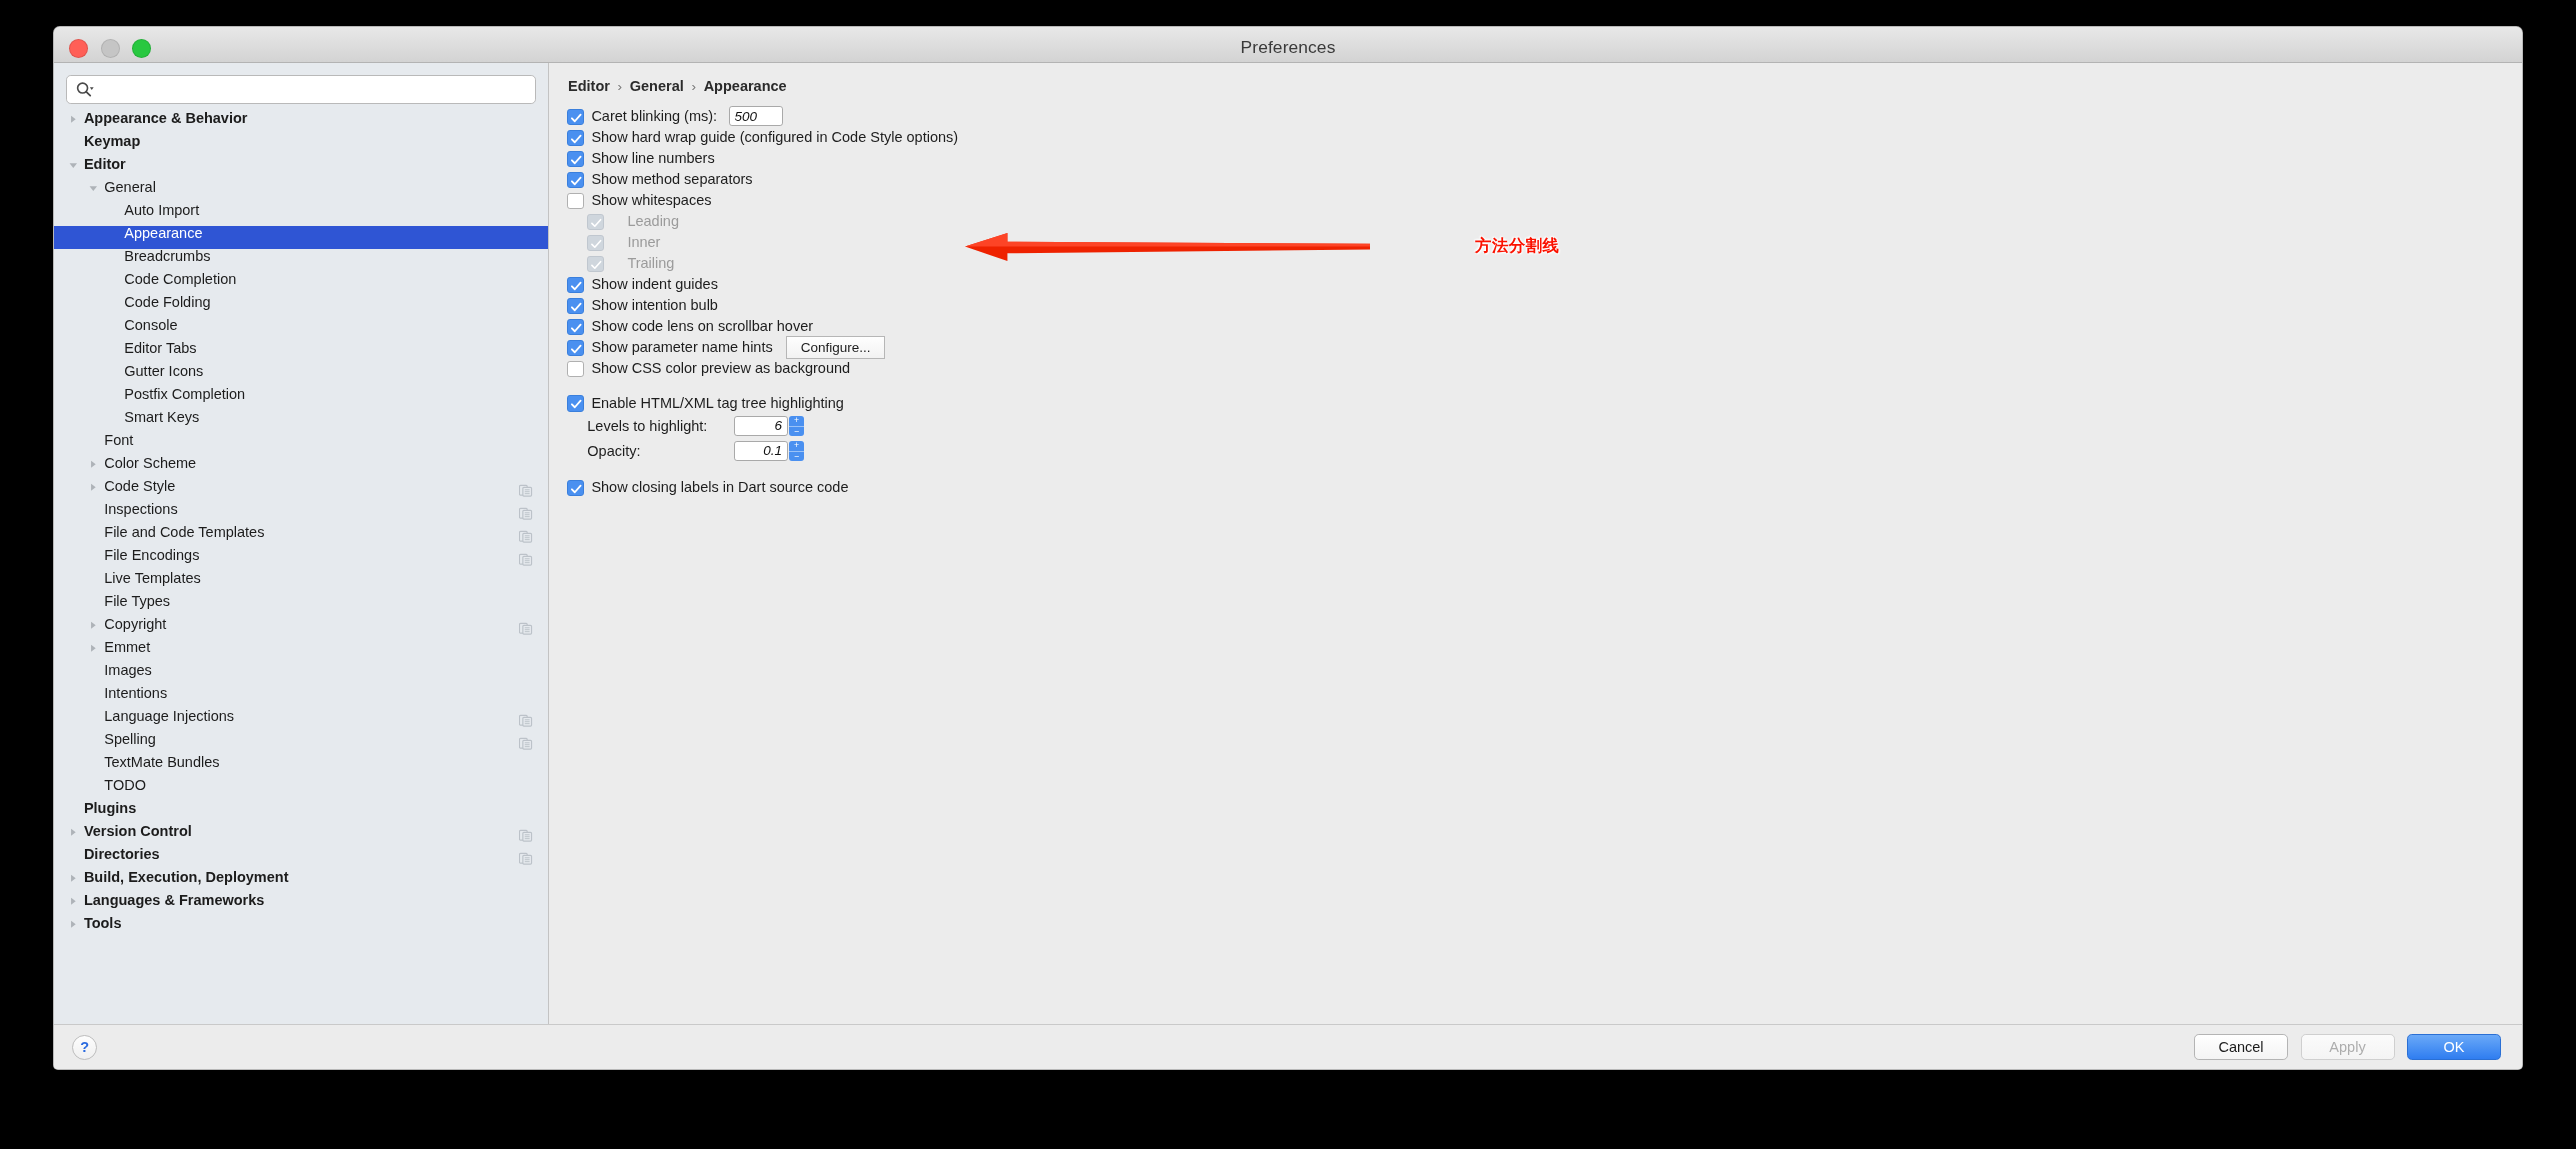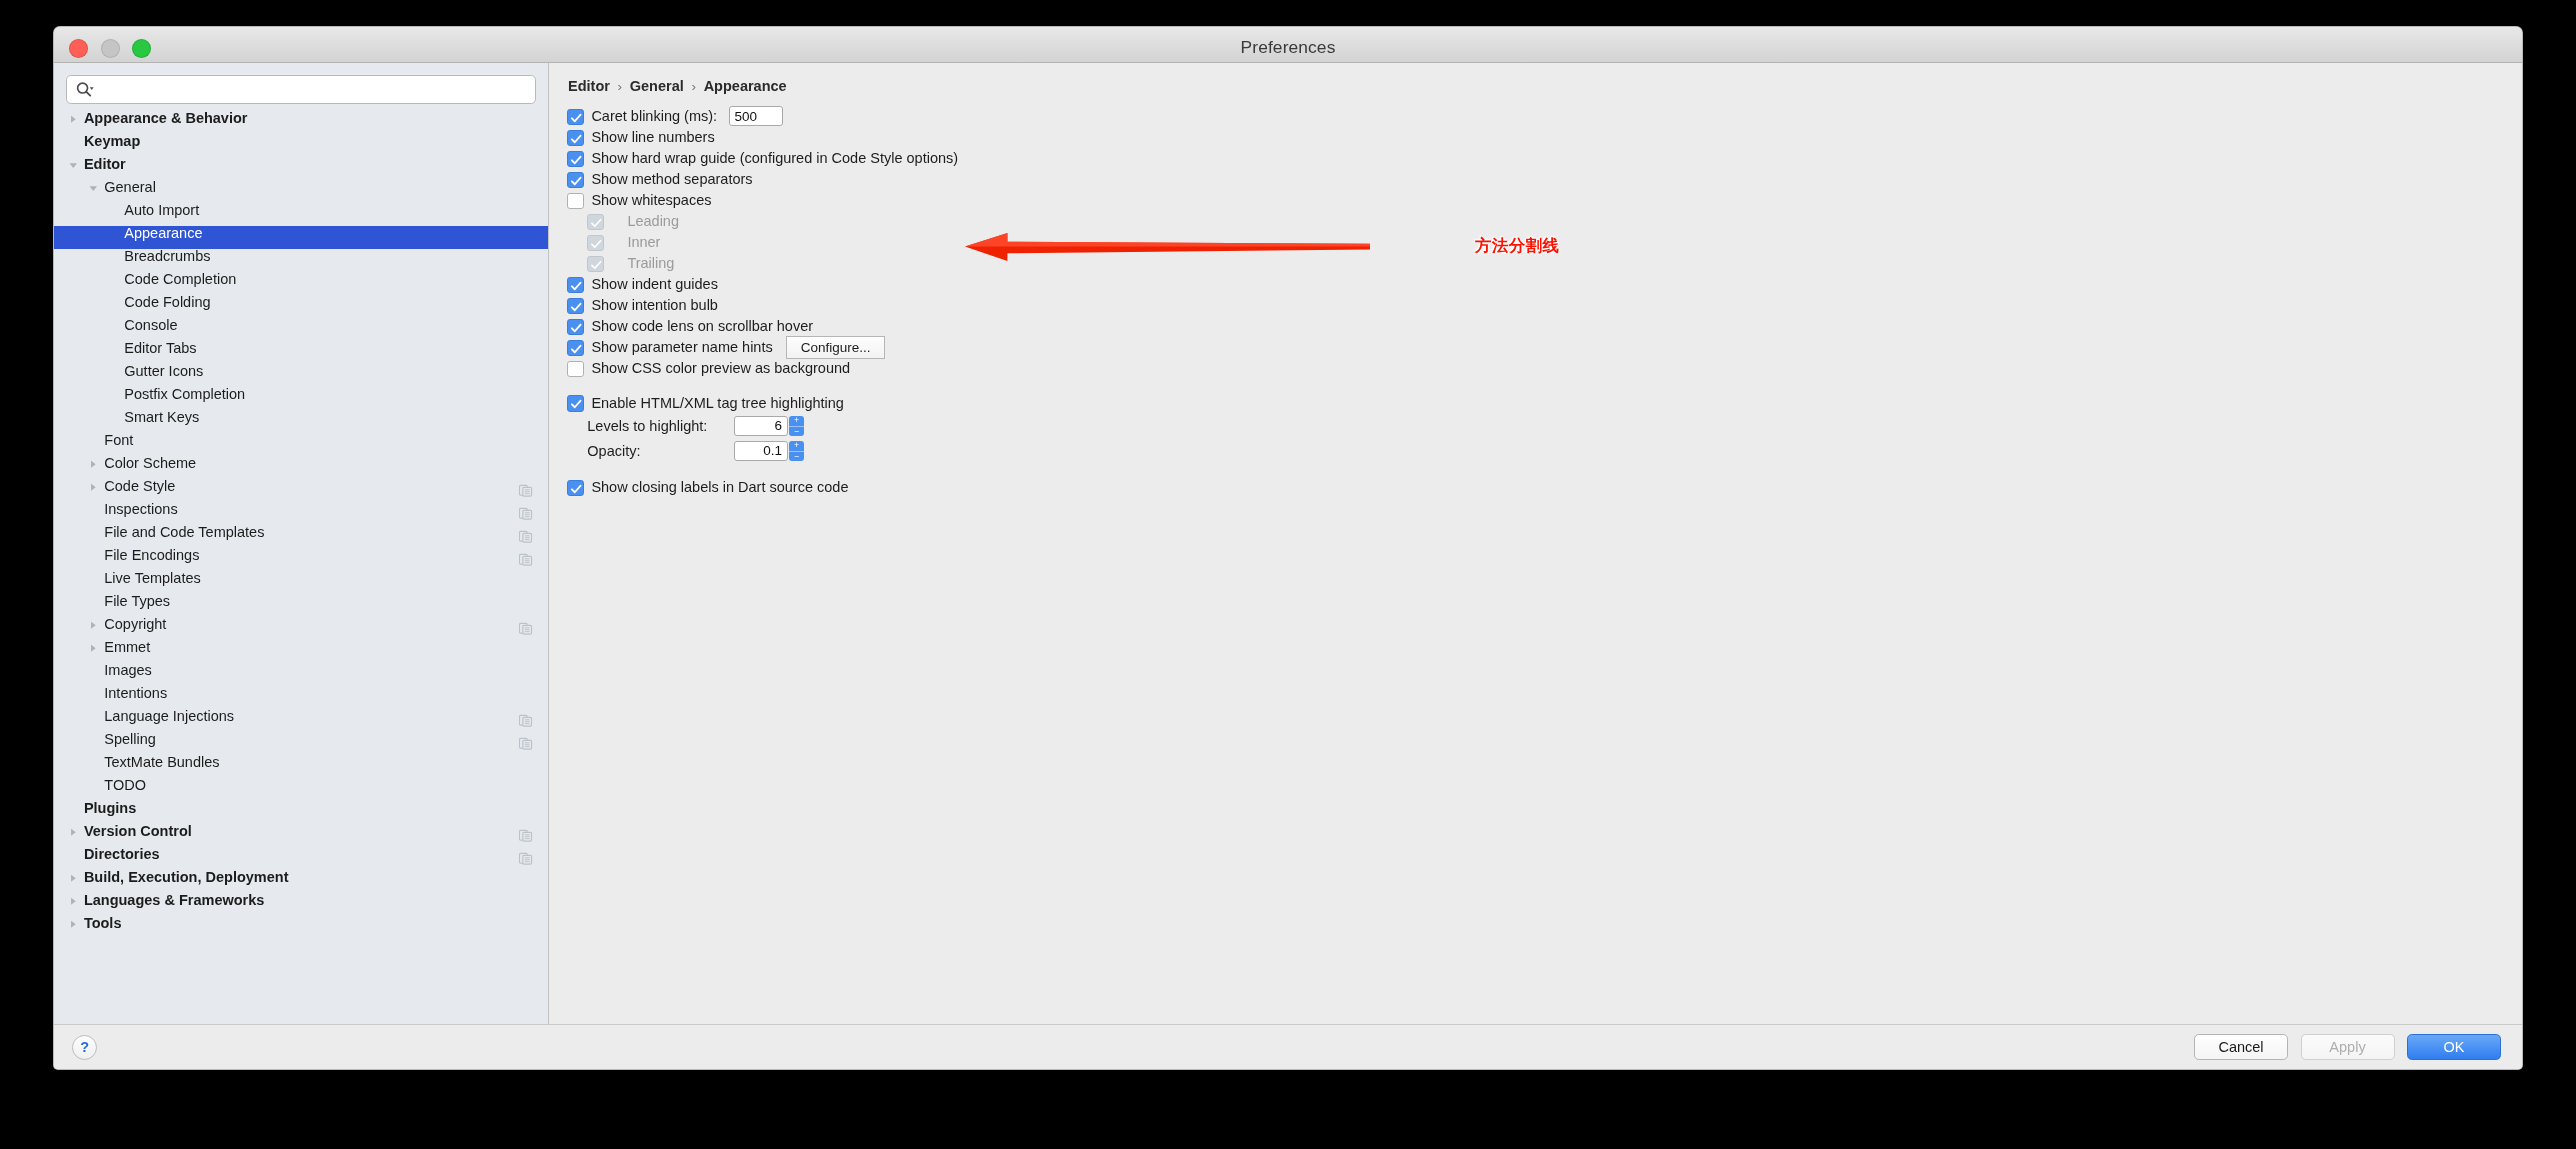--- a/index.html
+++ b/index.html
@@ -136,21 +136,21 @@
 
   .numfield {
     margin-left: 11.6px;
     width: 54px; height: 20px;
     background: #fff;
     border: 1px solid #a9a9a9;
     border-radius: 2.9px;
     font-size: 13.5px;
     color: #111;
     padding: 0 4.8px;
-    display: flex; align-items: center;
+    display: flex; align-items: center; font-style: italic;
   }
   .numfield.right { justify-content: flex-end; }
 
   .spinner-wrap { display: flex; align-items: stretch; }
   .spin {
     width: 15.4px; height: 20px;
     margin-left: 1px;
     display: flex; flex-direction: column;
     background: #4a90f0;
     border-radius: 2.9px;
@@ -531,27 +531,27 @@
             <span class="cbox"><span class="cb on"><svg width="14.5" height="14.5" viewBox="0 0 15 15">
                   <path d="M3 7.6 L6 10.6 L12 3.8" fill="none" stroke="#fff" stroke-width="1.9" stroke-linecap="round" stroke-linejoin="round"></path>
                 </svg></span></span>
             <span class="lbl">Caret blinking (ms):</span>
             <span class="numfield">500</span>
           </div>
           <div class="opt">
             <span class="cbox"><span class="cb on"><svg width="14.5" height="14.5" viewBox="0 0 15 15">
                   <path d="M3 7.6 L6 10.6 L12 3.8" fill="none" stroke="#fff" stroke-width="1.9" stroke-linecap="round" stroke-linejoin="round"></path>
                 </svg></span></span>
+            <span class="lbl">Show hard wrap guide (configured in Code Style options)</span>
+          </div>
+          <div class="opt">
+            <span class="cbox"><span class="cb on"><svg width="14.5" height="14.5" viewBox="0 0 15 15">
+                  <path d="M3 7.6 L6 10.6 L12 3.8" fill="none" stroke="#fff" stroke-width="1.9" stroke-linecap="round" stroke-linejoin="round"></path>
+                </svg></span></span>
             <span class="lbl">Show line numbers</span>
-          </div>
-          <div class="opt">
-            <span class="cbox"><span class="cb on"><svg width="14.5" height="14.5" viewBox="0 0 15 15">
-                  <path d="M3 7.6 L6 10.6 L12 3.8" fill="none" stroke="#fff" stroke-width="1.9" stroke-linecap="round" stroke-linejoin="round"></path>
-                </svg></span></span>
-            <span class="lbl">Show hard wrap guide (configured in Code Style options)</span>
           </div>
           <div class="opt">
             <span class="cbox"><span class="cb on"><svg width="14.5" height="14.5" viewBox="0 0 15 15">
                   <path d="M3 7.6 L6 10.6 L12 3.8" fill="none" stroke="#fff" stroke-width="1.9" stroke-linecap="round" stroke-linejoin="round"></path>
                 </svg></span></span>
             <span class="lbl">Show method separators</span>
           </div>
           <div class="opt">
             <span class="cbox"><span class="cb off"></span></span>
             <span class="lbl">Show whitespaces</span>

